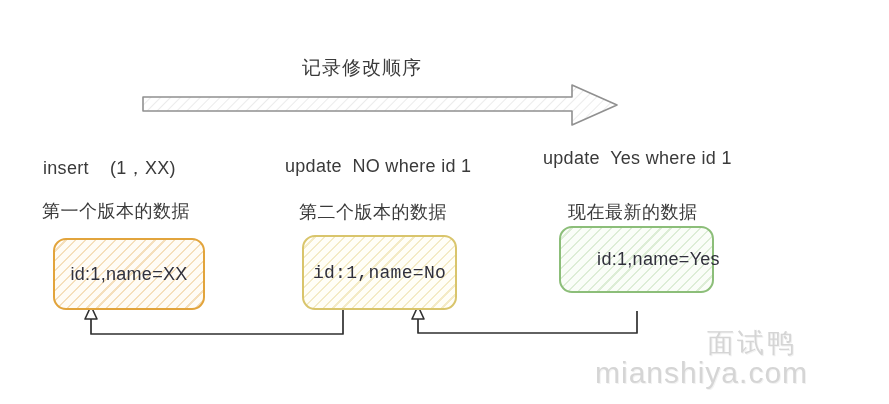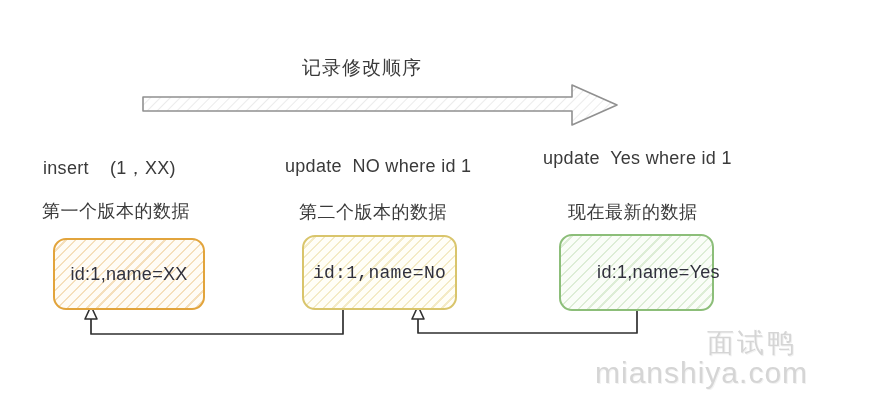--- a/index.html
+++ b/index.html
@@ -95,20 +95,20 @@
   </div>
 
   <div class="abs op-label" style="left:285px;top:156px;">update  NO where id 1</div>
   <div class="abs caption-label" style="left:299px;top:183px;">第二个版本的数据</div>
   <div class="abs record-box" style="left: 302px; top: 235px; width: 155px; height: 75px; border-color: rgb(217, 197, 108); background: repeating-linear-gradient(135deg, rgb(244, 235, 198) 0px, rgb(244, 235, 198) 1.5px, rgb(255, 254, 247) 1.5px, rgb(255, 254, 247) 7px); font-family: Liberation Mono, monospace;">
     <span class="record-text">id:1,name=No</span>
   </div>
 
   <div class="abs op-label" style="left:543px;top:148px;">update  Yes where id 1</div>
   <div class="abs caption-label" style="left:568px;top:183px;">现在最新的数据</div>
-  <div class="abs record-box" style="left: 559px; top: 234px; width: 155px; height: 77px; border-color: rgb(140, 190, 121); background: repeating-linear-gradient(135deg, rgb(221, 237, 214) 0px, rgb(221, 237, 214) 1.5px, rgb(250, 253, 248) 1.5px, rgb(250, 253, 248) 7px); padding-left: 44px;">
+  <div class="abs record-box" style="left: 559px; top: 226px; width: 155px; height: 67px; border-color: rgb(140, 190, 121); background: repeating-linear-gradient(135deg, rgb(221, 237, 214) 0px, rgb(221, 237, 214) 1.5px, rgb(250, 253, 248) 1.5px, rgb(250, 253, 248) 7px); padding-left: 44px;">
     <span class="record-text">id:1,name=Yes</span>
   </div>
 
   <div id="wm-brand" class="abs wm">面试鸭</div>
   <div id="wm-domain" class="abs wm">mianshiya.com</div>
 
 </div>
 
 </body></html>

